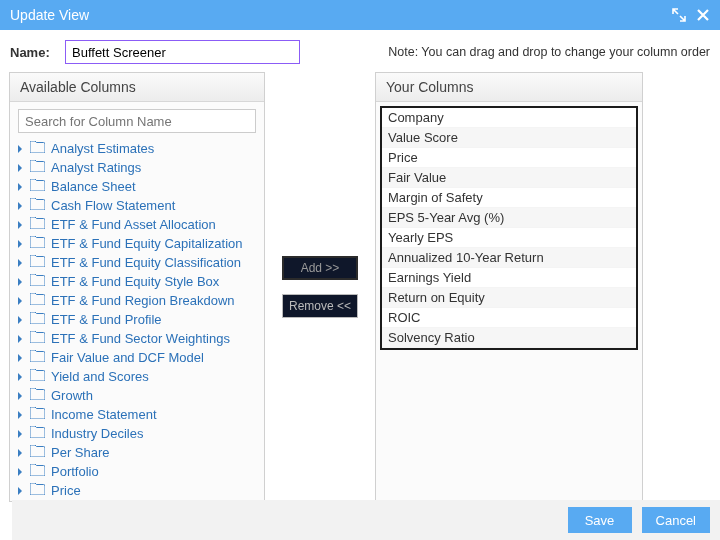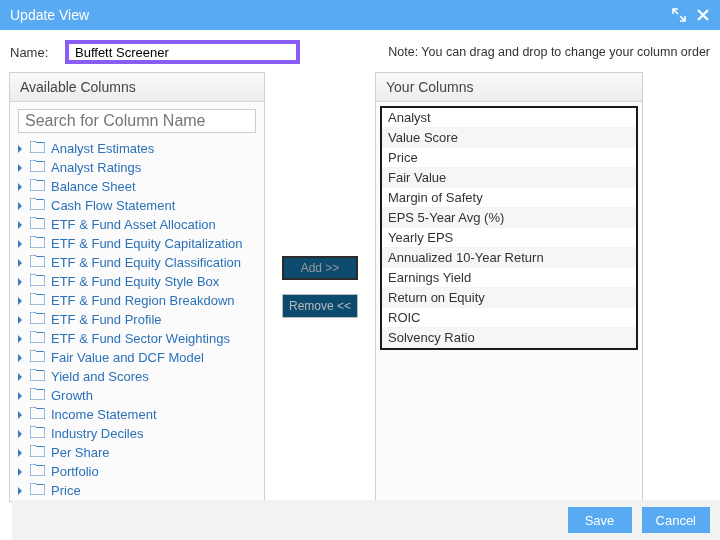--- a/index.html
+++ b/index.html
@@ -22,25 +22,25 @@
     justify-content: space-between;
   }
   .titlebar .title { font-size: 14px; }
   .titlebar .controls { display: flex; gap: 10px; align-items: center; }
   .titlebar .icon { width: 14px; height: 14px; display: inline-block; }
   .name-row {
     display: flex;
     align-items: center;
     padding: 10px 10px 8px 10px;
   }
-  .name-row label { width: 55px; }
+  .name-row label { width: 55px; font-weight: bold; }
   .name-row input {
     width: 235px;
     height: 24px;
-    border: 4px solid #8b5cf6;
+    border: 1px solid #8b5cf6;
     padding: 2px 6px;
     font-size: 13px;
   }
   .name-row .note {
     margin-left: auto;
     font-size: 12.5px;
     color: #333;
   }
   .panels {
     display: flex;
@@ -68,21 +68,21 @@
     padding: 6px 10px;
     font-size: 14px;
     color: #444;
   }
   .search-wrap { padding: 7px 8px 4px 8px; }
   .search-wrap input {
     width: 100%;
     height: 24px;
     border: 1px solid #ccc;
     padding: 2px 6px;
-    font-size: 16px;
+    font-size: 13px;
   }
   .tree {
     overflow-y: scroll;
     flex: 1;
     padding: 2px 0 2px 6px;
   }
   .tree::-webkit-scrollbar { width: 14px; }
   .tree::-webkit-scrollbar-thumb { background: #c7c7c7; }
   .tree::-webkit-scrollbar-track { background: #f1f1f1; }
   .tree-item {
@@ -99,21 +99,21 @@
     width: 110px;
     display: flex;
     flex-direction: column;
     justify-content: center;
     align-items: center;
     gap: 14px;
   }
   .mid-buttons button {
     width: 76px;
     height: 24px;
-    background: #0c4a6e;
+    background: #0f172a;
     border: 1px solid #bbb;
     color: #bbb;
     font-size: 12px;
     cursor: pointer;
   }
   .mid-buttons button.strong {
     border: 2px solid #2b2b2b;
     color: #999;
   }
   .your-list {
@@ -406,21 +406,21 @@
 
   <div class="mid-buttons">
     <button class="strong">Add &gt;&gt;</button>
     <button>Remove &lt;&lt;</button>
   </div>
 
   <div class="panel right">
     <div class="panel-header">Your Columns</div>
     <div class="your-list">
       <div class="your-box" id="your-box">
-          <div class="row">Analyst</div>
+          <div class="row">Company</div>
           <div class="row">Value Score</div>
           <div class="row">Price</div>
           <div class="row">Fair Value</div>
           <div class="row">Margin of Safety</div>
           <div class="row">EPS 5-Year Avg (%)</div>
           <div class="row">Yearly EPS</div>
           <div class="row">Annualized 10-Year Return</div>
           <div class="row">Earnings Yield</div>
           <div class="row">Return on Equity</div>
           <div class="row">ROIC</div>

